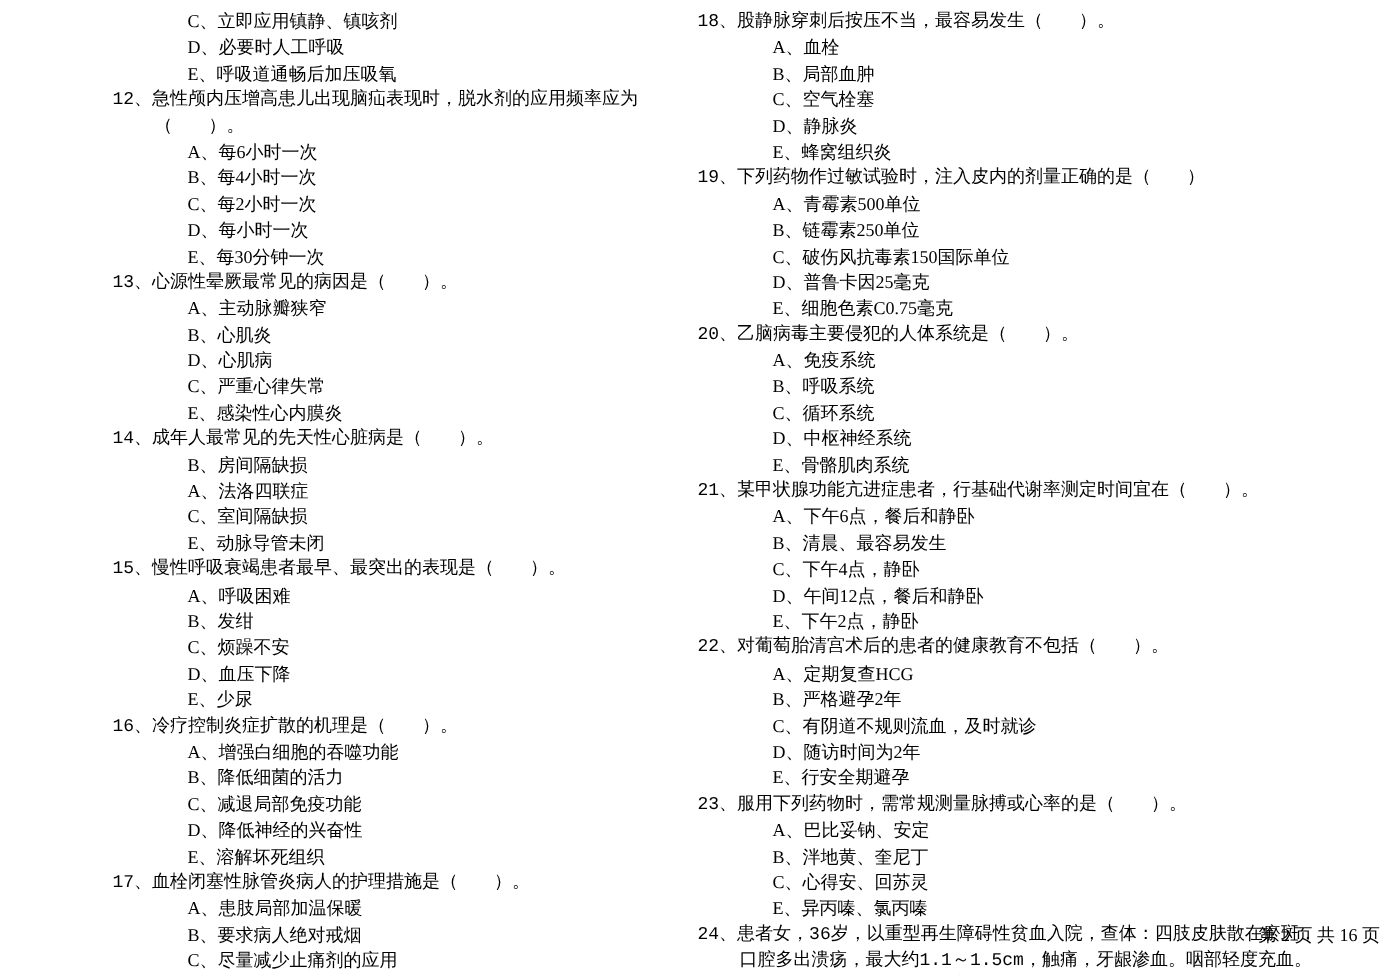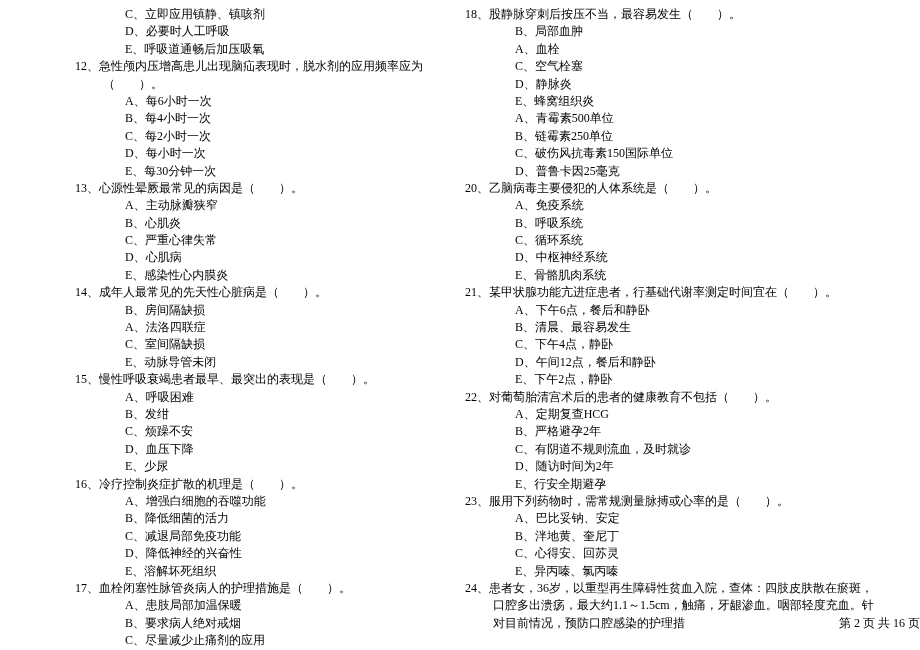--- a/index.html
+++ b/index.html
@@ -31,20 +31,21 @@
     padding-right: 20px;
   }
   .col-right {
     padding-left: 35px;
     padding-right: 40px;
   }
   .q-stem {
     text-indent: -28px;
     padding-left: 28px;
     margin-left: -30px;
+    font-family: Liberation Mono, monospace;
   }
   .opt {
     padding-left: 20px;
   }
   .footer {
     position: absolute;
     bottom: 18px;
     left: 0;
     width: 100%;
     text-align: right;
@@ -61,22 +62,22 @@
       <div class="opt">E、呼吸道通畅后加压吸氧</div>
       <div class="q-stem">12、急性颅内压增高患儿出现脑疝表现时，脱水剂的应用频率应为（　　）。</div>
       <div class="opt">A、每6小时一次</div>
       <div class="opt">B、每4小时一次</div>
       <div class="opt">C、每2小时一次</div>
       <div class="opt">D、每小时一次</div>
       <div class="opt">E、每30分钟一次</div>
       <div class="q-stem">13、心源性晕厥最常见的病因是（　　）。</div>
       <div class="opt">A、主动脉瓣狭窄</div>
       <div class="opt">B、心肌炎</div>
+      <div class="opt">D、心肌病</div>
       <div class="opt">C、严重心律失常</div>
-      <div class="opt">D、心肌病</div>
       <div class="opt">E、感染性心内膜炎</div>
       <div class="q-stem">14、成年人最常见的先天性心脏病是（　　）。</div>
       <div class="opt">B、房间隔缺损</div>
       <div class="opt">A、法洛四联症</div>
       <div class="opt">C、室间隔缺损</div>
       <div class="opt">E、动脉导管未闭</div>
       <div class="q-stem">15、慢性呼吸衰竭患者最早、最突出的表现是（　　）。</div>
       <div class="opt">A、呼吸困难</div>
       <div class="opt">B、发绀</div>
       <div class="opt">C、烦躁不安</div>
@@ -88,29 +89,31 @@
       <div class="opt">C、减退局部免疫功能</div>
       <div class="opt">D、降低神经的兴奋性</div>
       <div class="opt">E、溶解坏死组织</div>
       <div class="q-stem">17、血栓闭塞性脉管炎病人的护理措施是（　　）。</div>
       <div class="opt">A、患肢局部加温保暖</div>
       <div class="opt">B、要求病人绝对戒烟</div>
       <div class="opt">C、尽量减少止痛剂的应用</div>
     </div>
   <div class="column col-right" id="colR">
       <div class="q-stem">18、股静脉穿刺后按压不当，最容易发生（　　）。</div>
+      <div class="opt">A、血栓</div>
       <div class="opt">B、局部血肿</div>
-      <div class="opt">A、血栓</div>
       <div class="opt">C、空气栓塞</div>
       <div class="opt">D、静脉炎</div>
       <div class="opt">E、蜂窝组织炎</div>
+      <div class="q-stem">19、下列药物作过敏试验时，注入皮内的剂量正确的是（　　）</div>
       <div class="opt">A、青霉素500单位</div>
       <div class="opt">B、链霉素250单位</div>
       <div class="opt">C、破伤风抗毒素150国际单位</div>
       <div class="opt">D、普鲁卡因25毫克</div>
+      <div class="opt">E、细胞色素C0.75毫克</div>
       <div class="q-stem">20、乙脑病毒主要侵犯的人体系统是（　　）。</div>
       <div class="opt">A、免疫系统</div>
       <div class="opt">B、呼吸系统</div>
       <div class="opt">C、循环系统</div>
       <div class="opt">D、中枢神经系统</div>
       <div class="opt">E、骨骼肌肉系统</div>
       <div class="q-stem">21、某甲状腺功能亢进症患者，行基础代谢率测定时间宜在（　　）。</div>
       <div class="opt">A、下午6点，餐后和静卧</div>
       <div class="opt">B、清晨、最容易发生</div>
       <div class="opt">C、下午4点，静卧</div>

